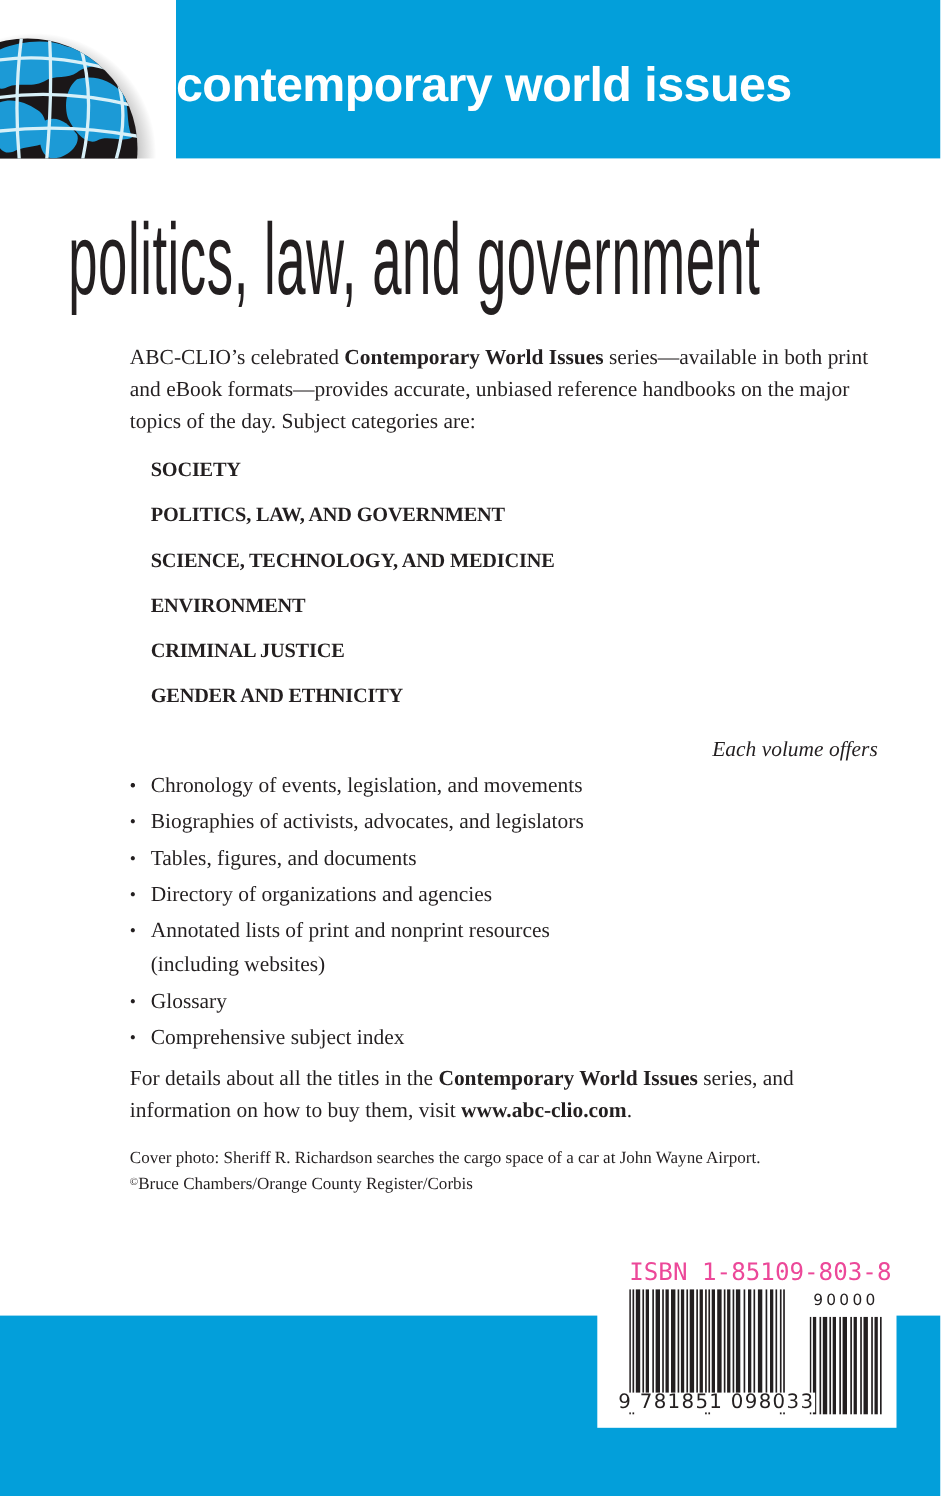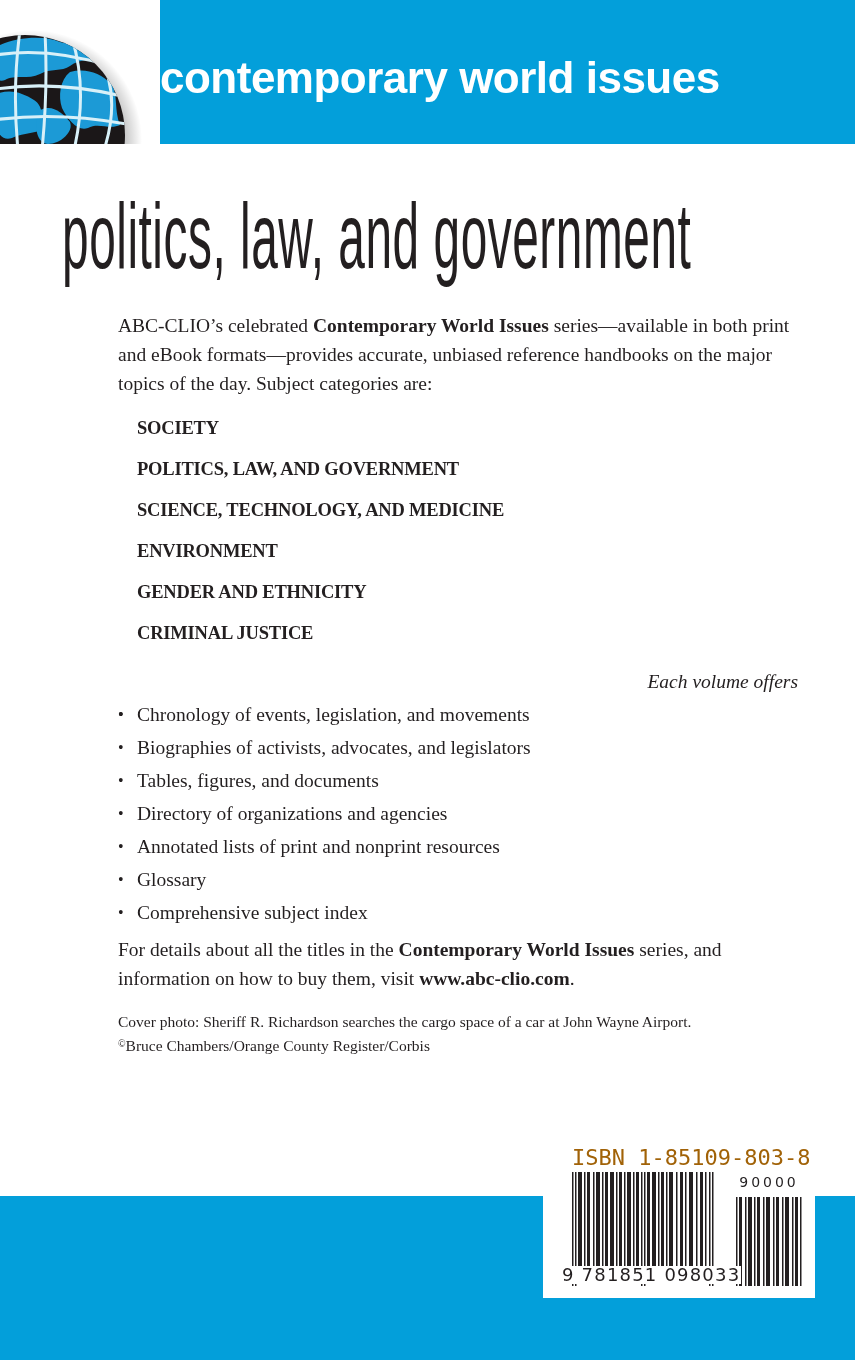--- a/index.html
+++ b/index.html
@@ -129,21 +129,21 @@
       height: 158px;
       background: #ffffff;
     }
     .isbn-text {
       position: absolute;
       left: 29px;
       top: 6px;
       font-family: "DejaVu Sans Mono", "Liberation Mono", monospace;
       font-size: 22px;
       line-height: 24px;
-      color: #a16207;
+      color: #ec4899;
       letter-spacing: 0px;
       white-space: nowrap;
     }
     .bars-main {
       position: absolute;
       left: 29px;
       top: 32px;
       width: 144px;
       height: 114px;
     }
@@ -225,32 +225,32 @@
 <div class="body-text">
   <div class="intro">
     <p><span>ABC-CLIO’s celebrated </span><b>Contemporary World Issues</b><span> series—available in both print and eBook formats—provides accurate, unbiased reference handbooks on the major topics of the day. Subject categories are:</span></p>
   </div>
 
   <ul class="categories">
     <li>SOCIETY</li>
     <li>POLITICS, LAW, AND GOVERNMENT</li>
     <li>SCIENCE, TECHNOLOGY, AND MEDICINE</li>
     <li>ENVIRONMENT</li>
+    <li>CRIMINAL JUSTICE</li>
     <li>GENDER AND ETHNICITY</li>
-    <li>CRIMINAL JUSTICE</li>
   </ul>
 
   <div class="offers-label">Each volume offers</div>
   <ul class="offers">
     <li><span class="bullet">•</span></li>
     <li><span class="bullet">•</span><span>Chronology of events, legislation, and movements</span></li>
     <li><span class="bullet">•</span><span>Biographies of activists, advocates, and legislators</span></li>
     <li><span class="bullet">•</span><span>Tables, figures, and documents</span></li>
     <li><span class="bullet">•</span><span>Directory of organizations and agencies</span></li>
-    <li><span class="bullet">•</span><span>Annotated lists of print and nonprint resources</span></li>
+    <li><span class="bullet">•</span><span>Annotated lists of print and nonprint resources</span><span class="line2">(including websites)</span></li>
     <li><span class="bullet">•</span><span>Glossary</span></li>
     <li><span class="bullet">•</span><span>Comprehensive subject index</span></li>
   </ul>
 
   <div class="closing"><span>For details about all the titles in the </span><b>Contemporary World Issues</b><span> series, and information on how to buy them, visit </span><b>www.abc-clio.com</b><span>.</span></div>
 
   <div class="credit">
     <div>Cover photo: Sheriff R. Richardson searches the cargo space of a car at John Wayne Airport.</div>
     <div><span class="copy">©</span><span>Bruce Chambers/Orange County Register/Corbis</span></div>
   </div>

